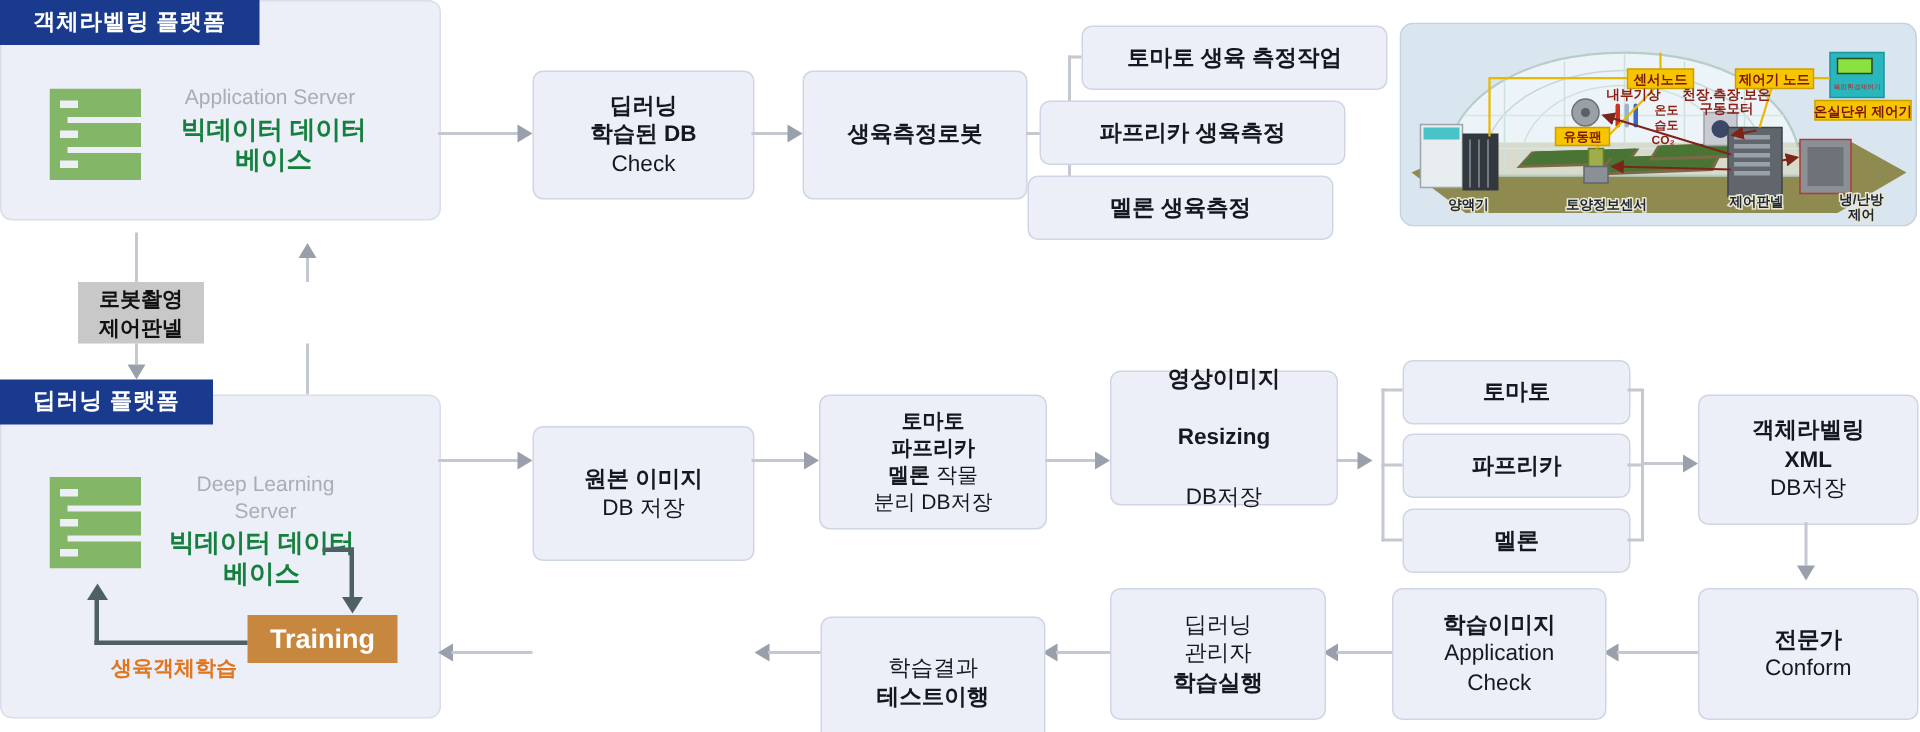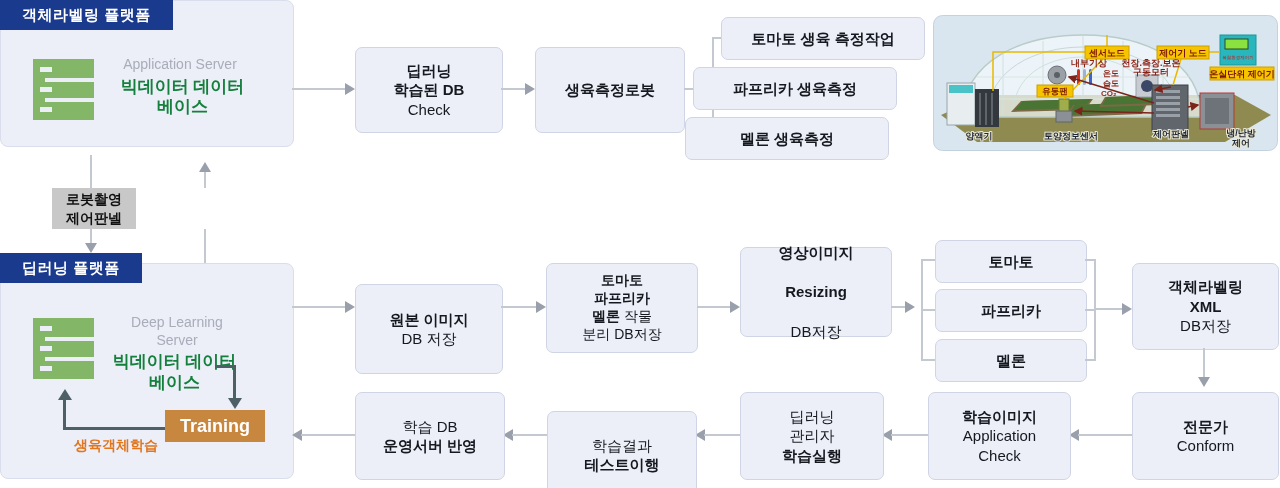--- a/index.html
+++ b/index.html
@@ -331,21 +331,17 @@
   <div class="hl" style="left:704px;top:434px;width:36px;"></div>
 
   <div class="box" style="left:547px;top:392px;width:148px;height:86px;margin-top:19px;">
     <div class="r">학습결과</div>
     <div class="b">테스트이행</div>
   </div>
 
   <div class="ah left" style="left:503px;top:429px;"></div>
   <div class="hl" style="left:512px;top:434px;width:35px;"></div>
 
-  <div class="box" style="left:355px;top:392px;width:148px;height:86px;">
-    <div class="r">학습 DB</div>
-    <div class="b">운영서버 반영</div>
-  </div>
 
   <div class="ah left" style="left:292px;top:429px;"></div>
   <div class="hl" style="left:301px;top:434px;width:54px;"></div>
 
 </div>
 
 </body></html>

